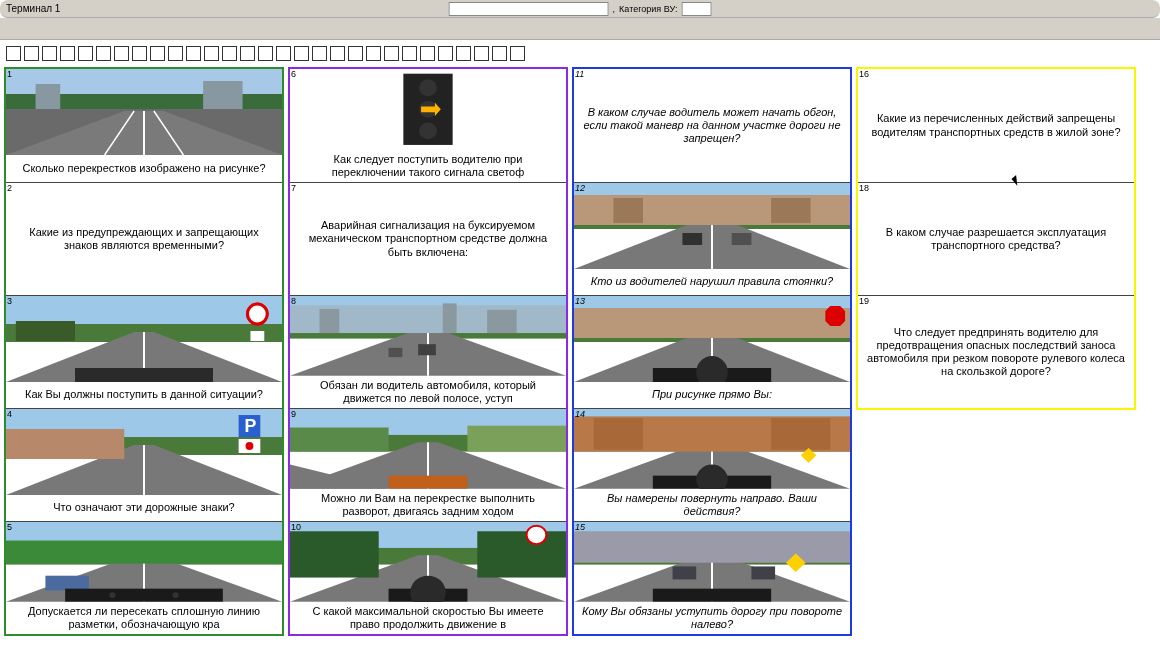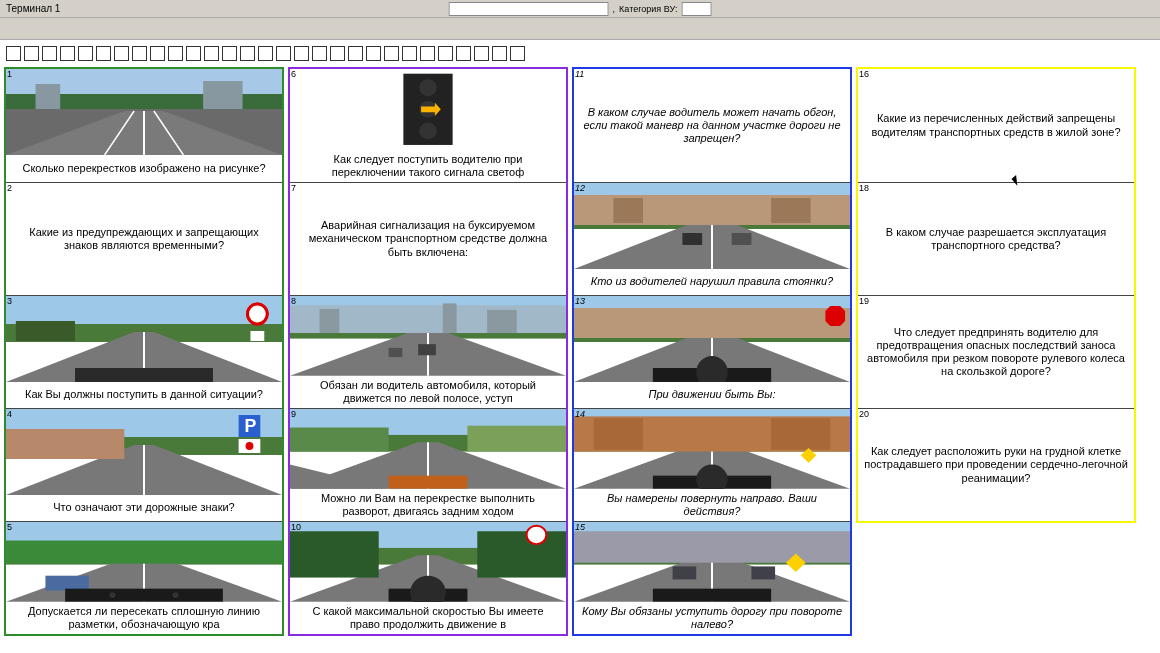--- a/index.html
+++ b/index.html
@@ -1,17 +1,17 @@
 <!DOCTYPE html>
 <html><head>
 <meta charset="utf-8">
 <style>
   * { box-sizing: border-box; margin: 0; padding: 0; }
   body { font-family: Arial, sans-serif; font-size: 9px; background: #fff; }
-  .top-bar { background: #d4d0c8; height: 18px; padding: 2px 6px; display:flex; align-items:center; border-bottom:1px solid #aaa; }
+  .top-bar { background: #d4d0c8; height: 18px; padding: 2px 6px; display:flex; align-items:center; border-bottom:1px solid #aaa;border-radius:8px; }
   .top-bar .terminal { flex: 0 0 auto; margin-right: auto; font-size:10px;}
   .top-bar .center { position:absolute; left:50%; transform:translateX(-50%); display:flex; align-items:center; gap:4px;}
   .top-bar input[type=text]{ height:14px; padding:1px 2px; font-size:10px; border:1px solid #888;}
   .top-bar .inp-wide{ width:160px;}
   .top-bar .inp-small{ width:30px;}
   .sub-bar { background:#d4d0c8; height:22px; border-bottom:1px solid #aaa;}
   .boxes-row { padding:6px; display:flex; gap:3px; flex-wrap:wrap;}
   .box { width:15px; height:15px; border:1px solid #333; background:#fff;}
   .columns { display:flex; gap:4px; padding:0 4px 4px 4px; align-items:flex-start;}
   .col { width:280px; border:2px solid; }
@@ -255,21 +255,21 @@
             <rect x="0" y="0" width="280" height="32" fill="#9ec8e8"></rect>
             <rect x="0" y="28" width="280" height="18" fill="#4a7a3a"></rect>
             <polygon points="0,86 130,36 150,36 280,86" fill="#787878"></polygon>
             <line x1="140" y1="86" x2="140" y2="36" stroke="#fff" stroke-width="2"></line>
             <rect x="0" y="12" width="280" height="30" fill="#b89878"></rect>
             <polygon points="260,10 270,10 275,15 275,25 270,30 260,30 255,25 255,15" fill="#d00"></polygon>
             <rect x="80" y="72" width="120" height="14" fill="#1a1a1a"></rect>
             <circle cx="140" cy="76" r="16" fill="#2a2a2a"></circle>
           </svg>
         </div>
-        <div class="txt-area">При движении быть Вы:</div>
+        <div class="txt-area">При рисунке прямо Вы:</div>
       </div>
       <div class="cell">
         <span class="num">14</span>
         <div class="img-area">
           <svg viewBox="0 0 280 86" preserveAspectRatio="none">
             <rect x="0" y="0" width="280" height="32" fill="#9ec8e8"></rect>
             <rect x="0" y="28" width="280" height="18" fill="#4a7a3a"></rect>
             <polygon points="0,86 130,36 150,36 280,86" fill="#787878"></polygon>
             <line x1="140" y1="86" x2="140" y2="36" stroke="#fff" stroke-width="2"></line>
             <rect x="0" y="8" width="280" height="38" fill="#b87848"></rect>
@@ -306,20 +306,16 @@
         <div class="txt-area">Какие из перечисленных действий запрещены водителям транспортных средств в жилой зоне?</div>
       </div>
       <div class="cell text-only">
         <span class="num">18</span>
         <div class="txt-area">В каком случае разрешается эксплуатация транспортного средства?</div>
       </div>
       <div class="cell text-only">
         <span class="num">19</span>
         <div class="txt-area">Что следует предпринять водителю для предотвращения опасных последствий заноса автомобиля при резком повороте рулевого колеса на скользкой дороге?</div>
       </div>
-      <div class="cell text-only">
-        <span class="num">20</span>
-        <div class="txt-area">Как следует расположить руки на грудной клетке пострадавшего при проведении сердечно-легочной реанимации?</div>
-      </div>
     </div>
   </div>
 
 <div class="cursor"></div>
 
 </body></html>

